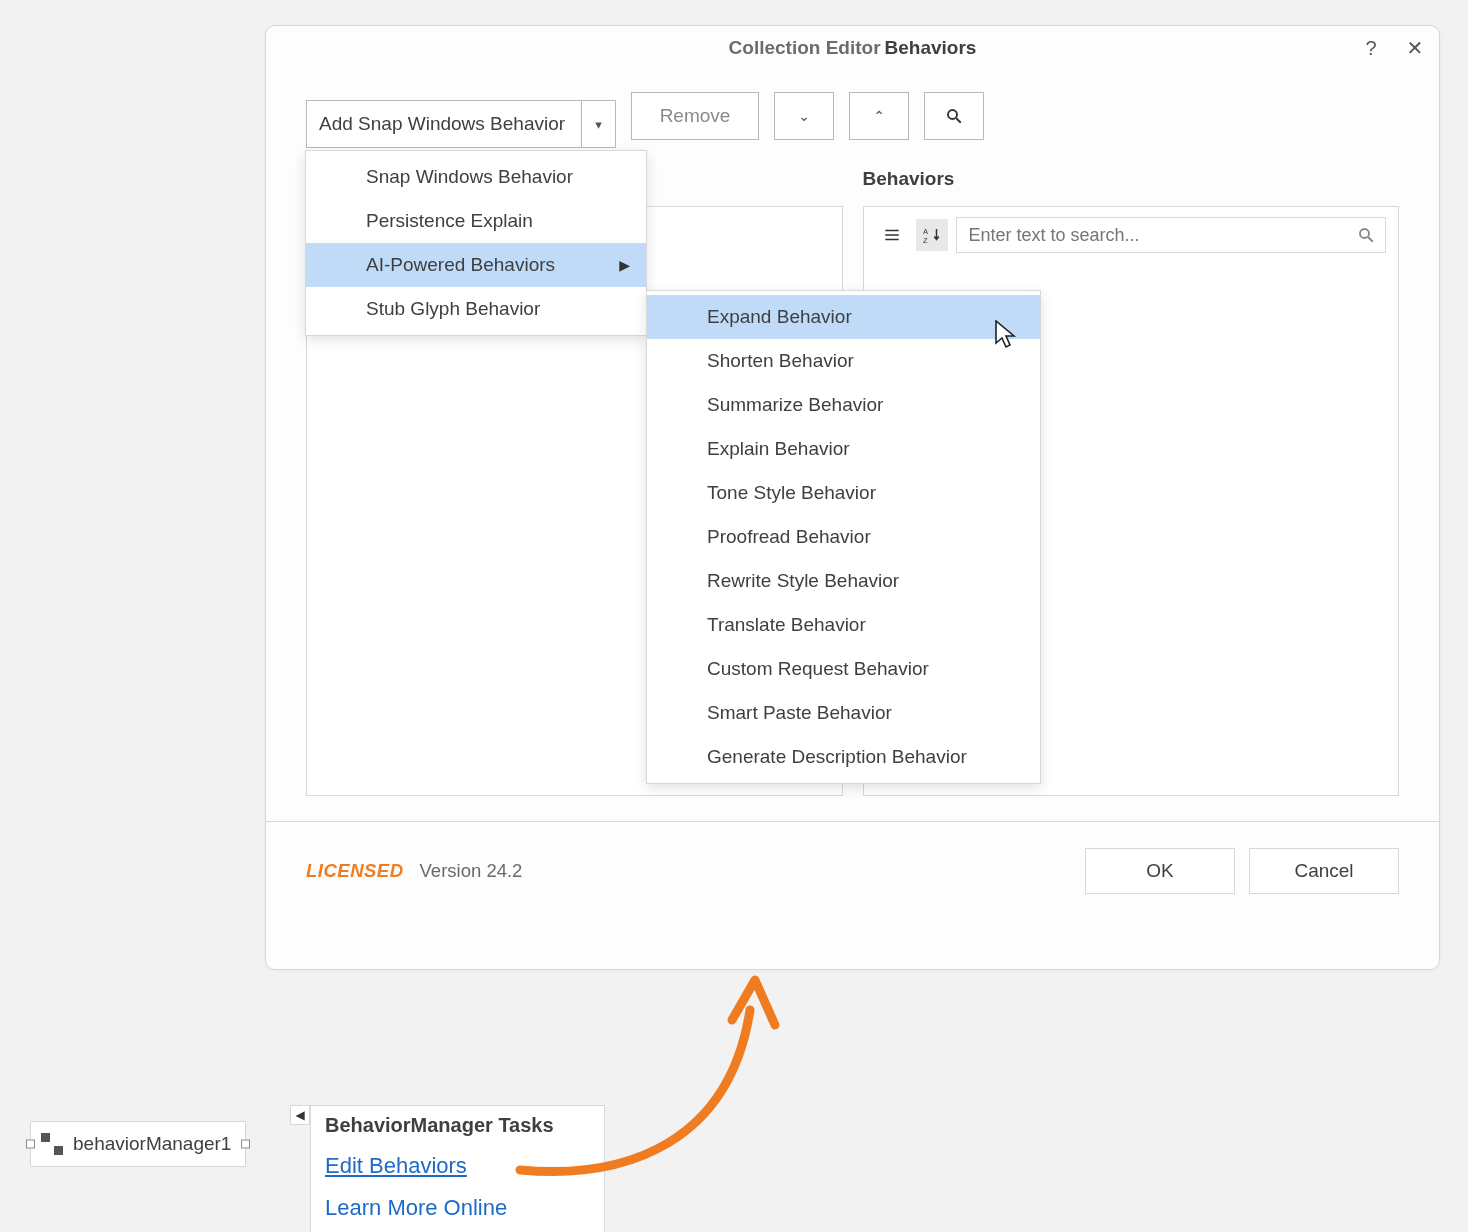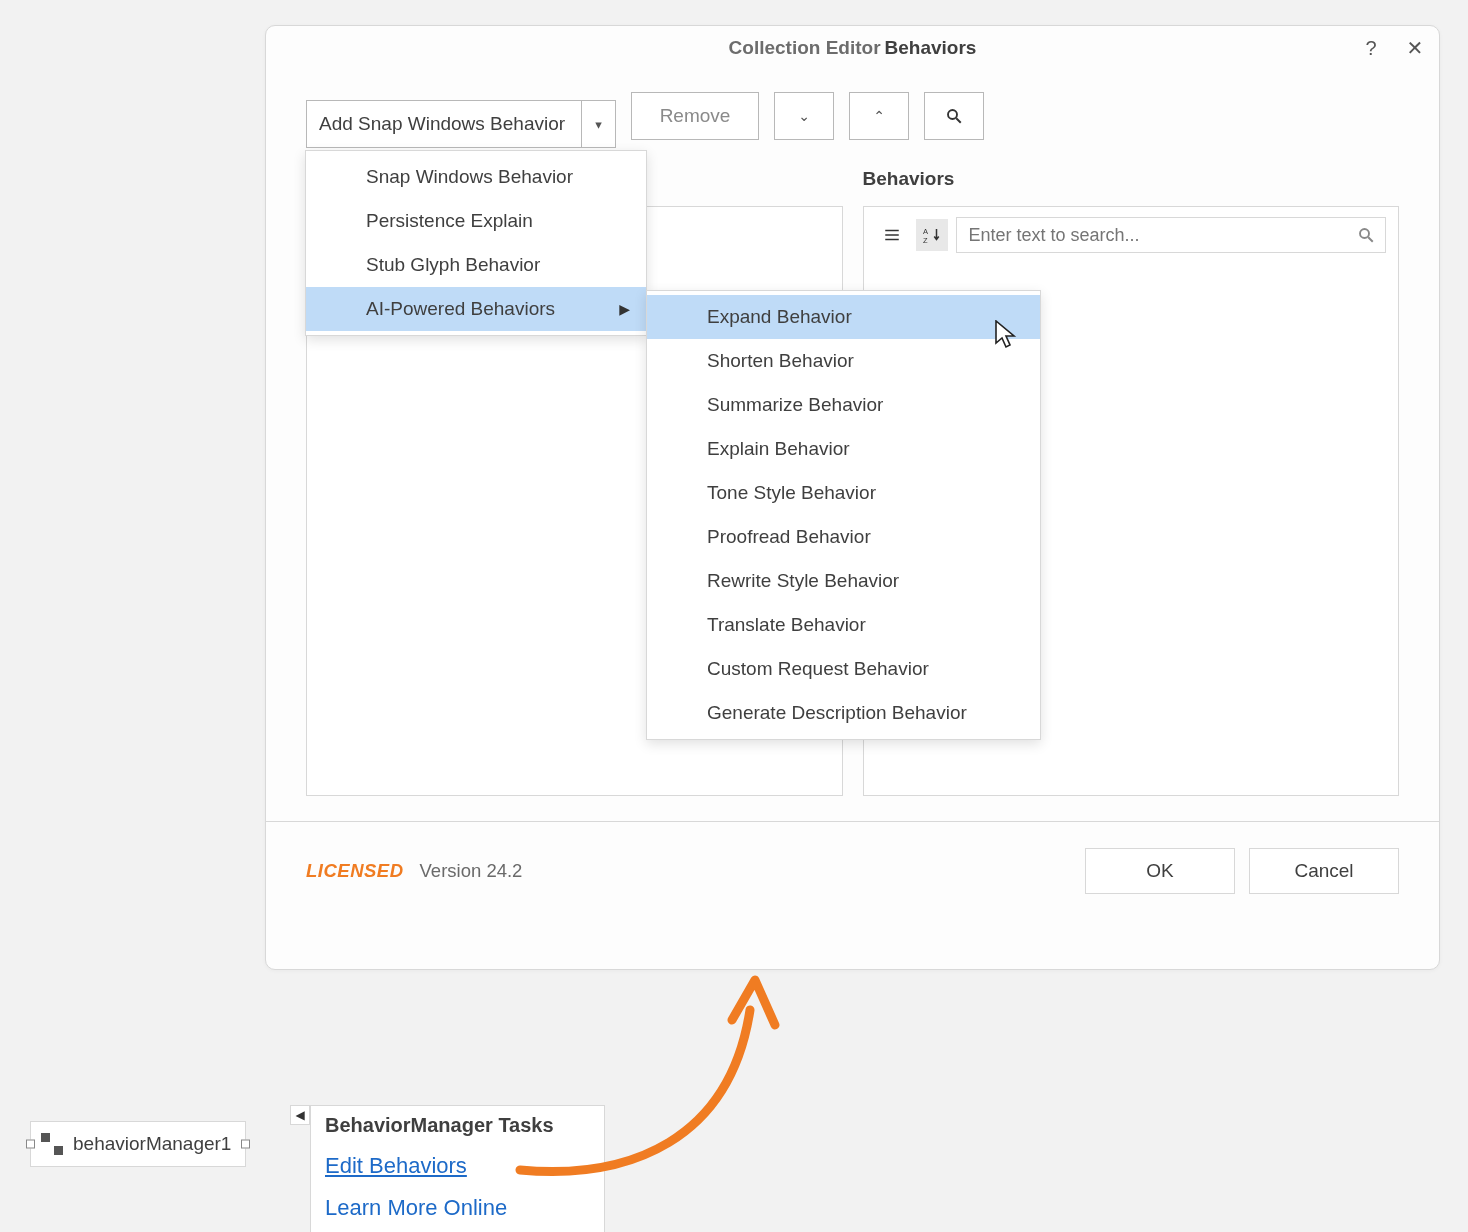--- a/index.html
+++ b/index.html
@@ -265,34 +265,35 @@
     <div class="right">
       <div class="dlg-btn">OK</div>
       <div class="dlg-btn">Cancel</div>
     </div>
   </div>
 </div>
 
 <div class="menu level1" id="menu-level1">
     <div class="menu-item">Snap Windows Behavior</div>
     <div class="menu-item">Persistence Explain</div>
+    <div class="menu-item highlight">AI-Powered Behaviors<span class="sub-arrow">▶</span></div>
     <div class="menu-item">Stub Glyph Behavior</div>
-    <div class="menu-item highlight">AI-Powered Behaviors<span class="sub-arrow">▶</span></div>
   </div>
 
 <div class="menu level2" id="menu-level2">
     <div class="menu-item highlight">Expand Behavior</div>
     <div class="menu-item">Shorten Behavior</div>
     <div class="menu-item">Summarize Behavior</div>
     <div class="menu-item">Explain Behavior</div>
     <div class="menu-item">Tone Style Behavior</div>
     <div class="menu-item">Proofread Behavior</div>
     <div class="menu-item">Rewrite Style Behavior</div>
     <div class="menu-item">Translate Behavior</div>
     <div class="menu-item">Custom Request Behavior</div>
+    <div class="menu-item">Smart Paste Behavior</div>
     <div class="menu-item">Generate Description Behavior</div>
   </div>
 
 <svg class="cursor" width="24" height="30" viewBox="0 0 24 30">
   <path d="M2 1 L2 23 L8 18 L12 27 L16 25 L12 16 L20 16 Z" fill="#fff" stroke="#222" stroke-width="1.6"></path>
 </svg>
 
 <svg class="arrow-svg" viewBox="0 0 350 240">
   <path d="M20 200 C 130 210, 230 170, 250 40" fill="none" stroke="#f07c22" stroke-width="9" stroke-linecap="round"></path>
   <path d="M232 50 L255 10 L275 55" fill="none" stroke="#f07c22" stroke-width="9" stroke-linecap="round" stroke-linejoin="round"></path>

